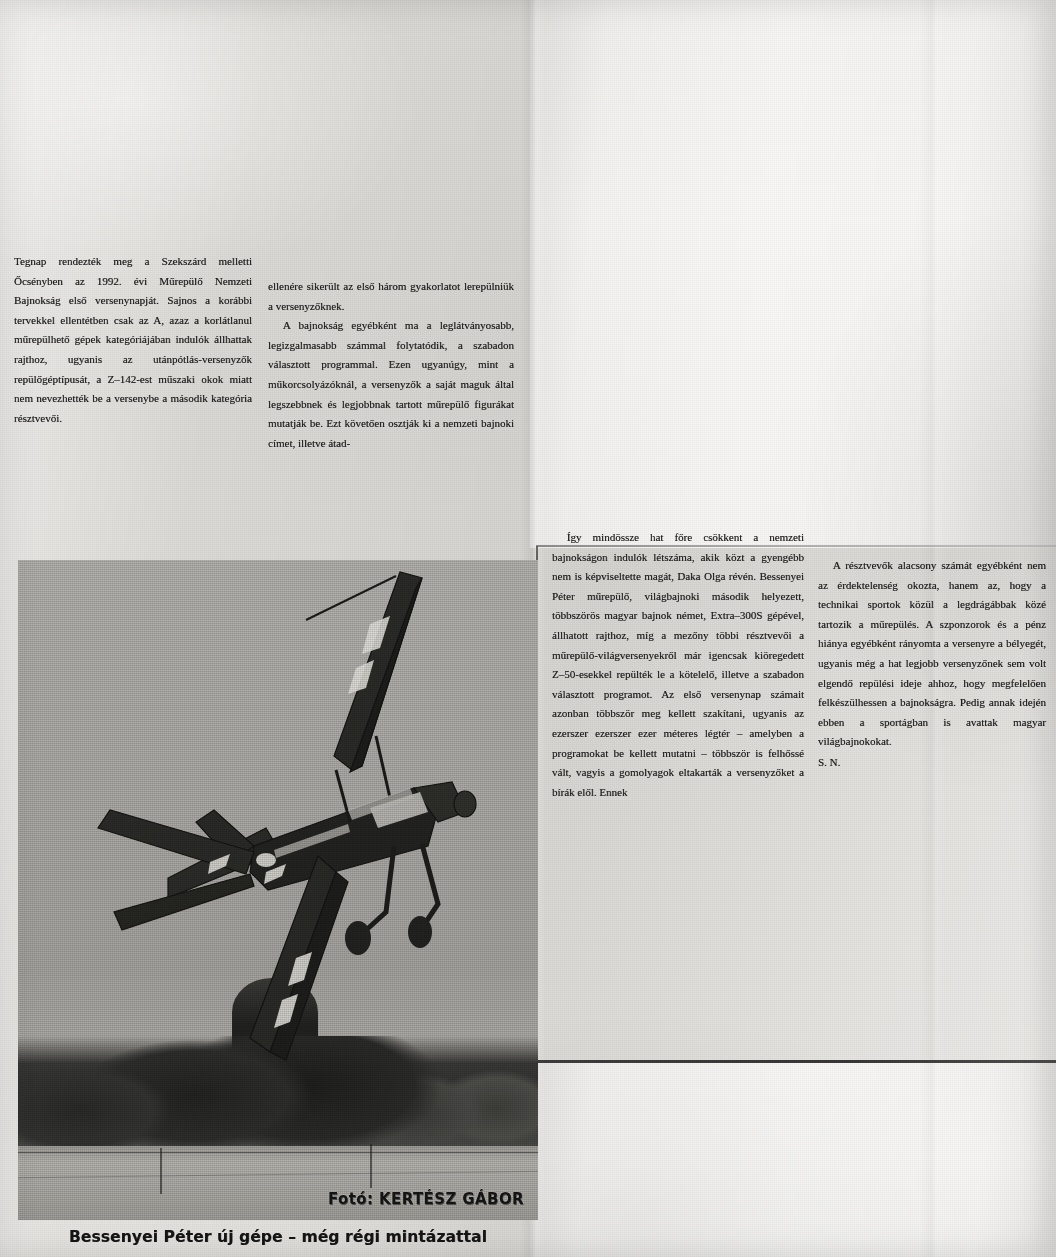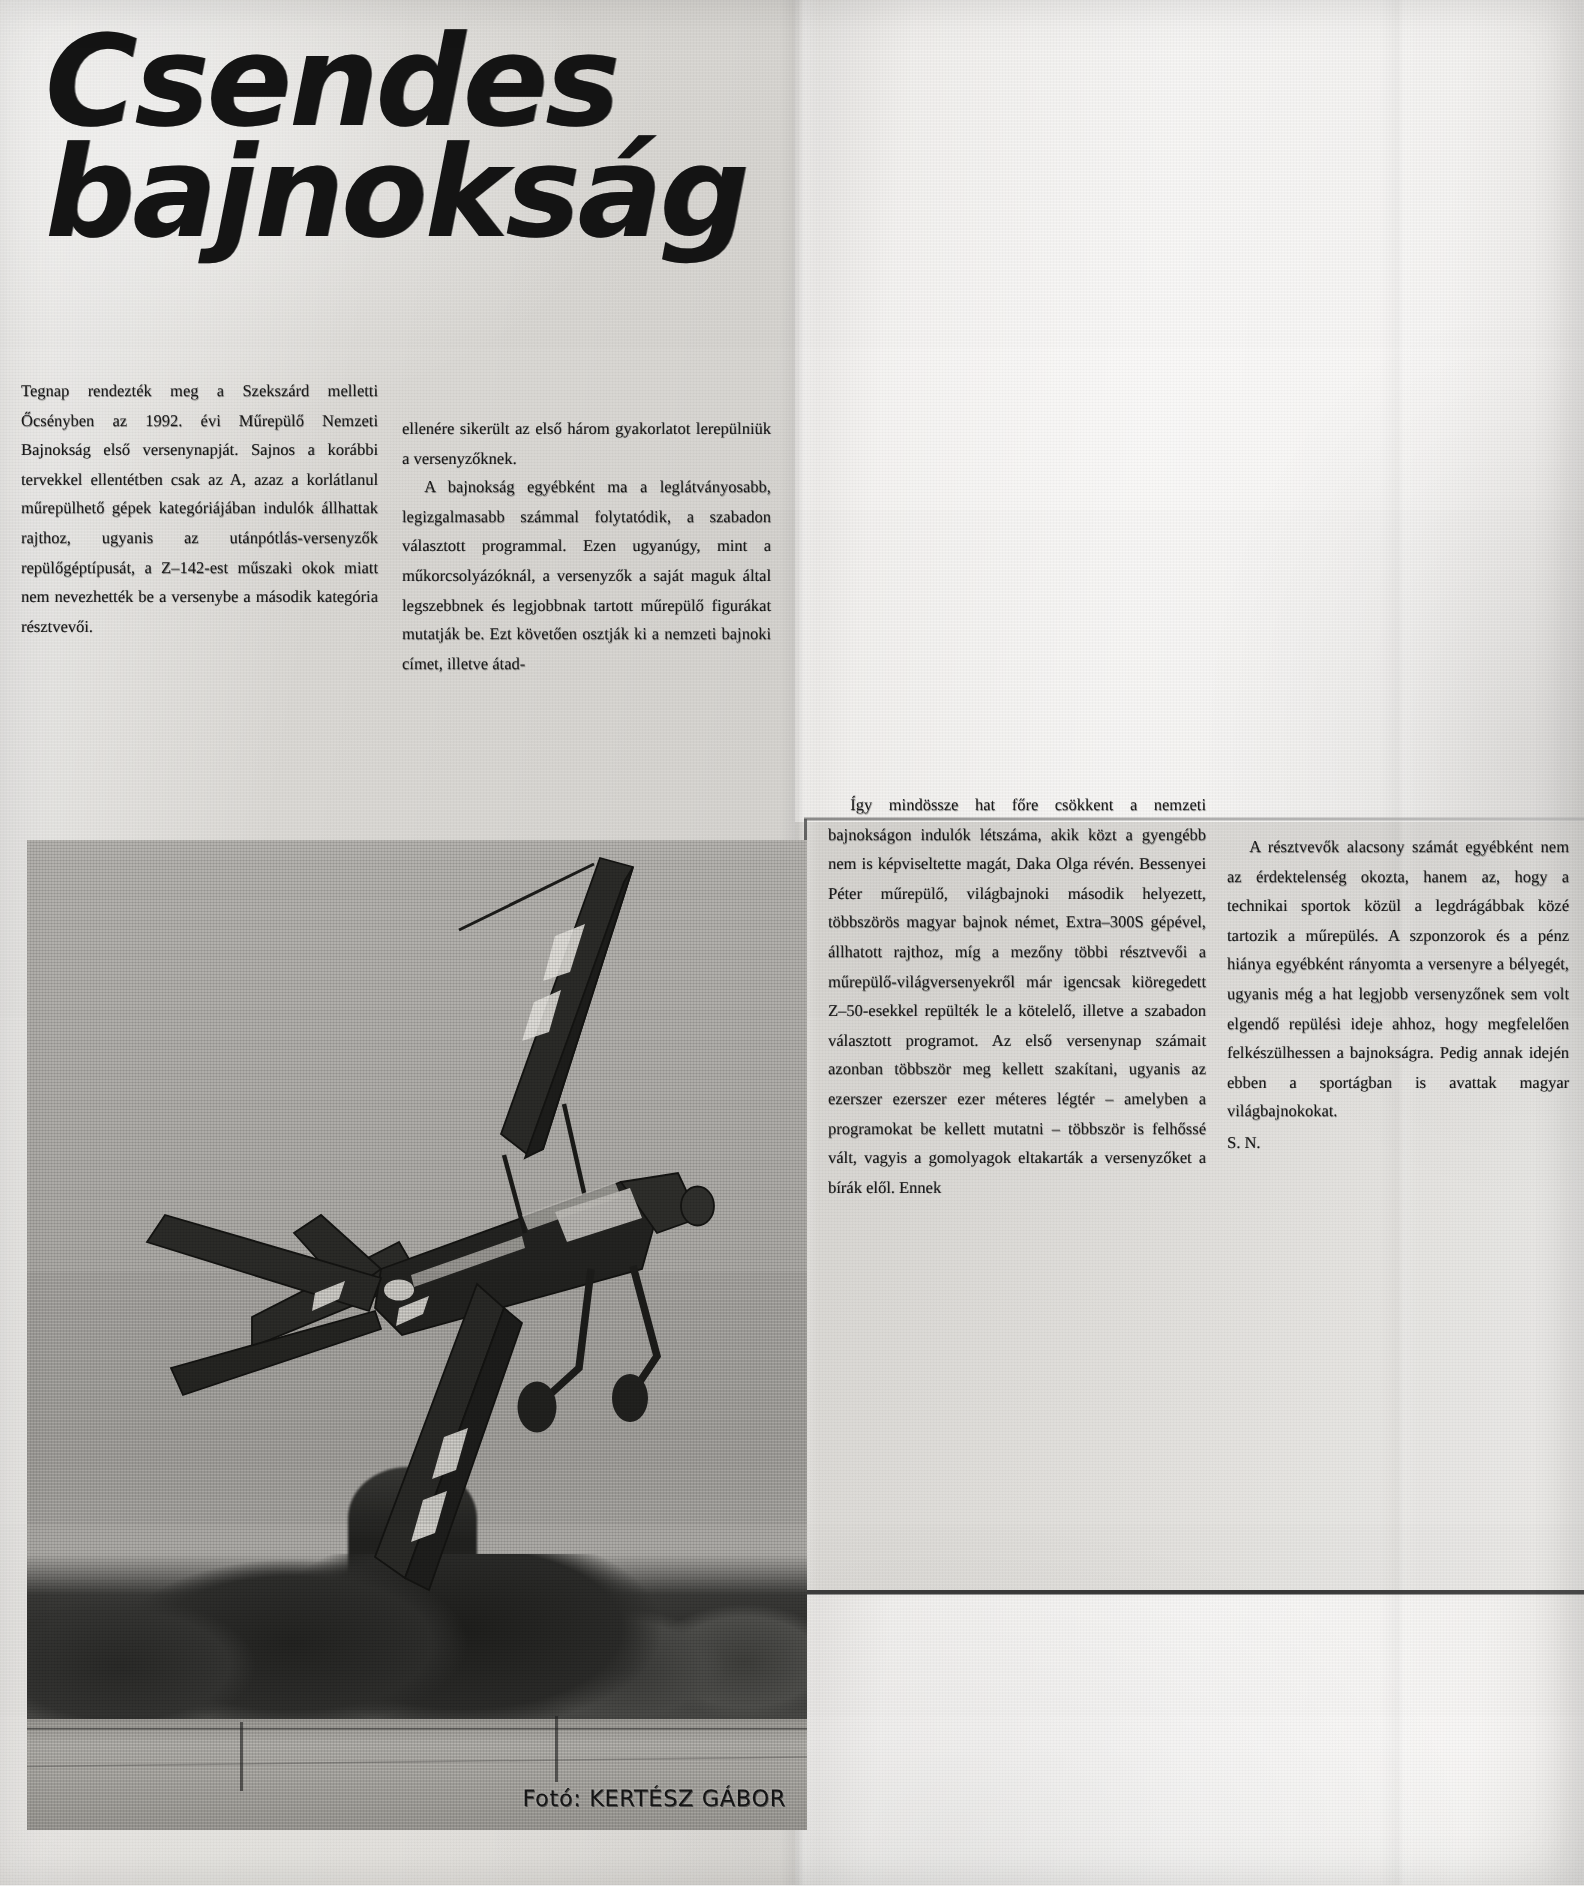--- a/index.html
+++ b/index.html
@@ -163,21 +163,21 @@
   }
 
   .plane{
     position:absolute;left:0;top:0;width:520px;height:660px;
     pointer-events:none;
   }
 
   .photo-credit{
     position:absolute;right:14px;bottom:12px;
     font-family:"DejaVu Sans", sans-serif;
-    font-weight:normal;
+    font-weight:bold;
     font-size:15px;
     letter-spacing:0.4px;
     color:#141414;
     text-shadow:0 0 2px rgba(255,255,255,0.35), 0.5px 0.5px 0 rgba(0,0,0,.6);
     white-space:nowrap;
   }
 
   .photo-caption{
     position:absolute;left:18px;top:1228px;width:520px;
     text-align:center;
@@ -206,24 +206,20 @@
 
   <div class="ghost" style="left:548px;top:34px;font-size:21px;">&nbsp;&nbsp;&nbsp;&nbsp;&nbsp;&nbsp;&nbsp;</div>
   <div class="ghost" style="left:560px;top:175px;font-size:19px;">&nbsp;&nbsp;&nbsp;&nbsp;&nbsp;</div>
 
   <div class="fold" style="left:520px;"></div>
   <div class="fold" style="left:920px;opacity:.55;"></div>
 
   <div class="grain"></div>
   <div class="blotch"></div>
 
-  <div class="headline">
-    <span class="l1">Csendes</span>
-    <span class="l2">bajnokság</span>
-  </div>
 
   <div class="col" id="col-1">
     <p>Tegnap rendezték meg a Szekszárd melletti Őcsényben az 1992. évi Műrepülő Nemzeti Bajnokság első versenynapját. Sajnos a korábbi tervekkel ellentétben csak az A, azaz a korlátlanul műrepülhető gépek kategóriájában indulók állhattak rajthoz, ugyanis az utánpótlás-versenyzők repülőgéptípusát, a Z–142-est műszaki okok miatt nem nevezhették be a versenybe a második kategória résztvevői.</p>
   </div>
 
   <div class="col" id="col-2">
     <p>ellenére sikerült az első három gyakorlatot lerepülniük a versenyzőknek.</p>
     <p class="ind">A bajnokság egyébként ma a leglátványosabb, legizgalmasabb számmal folytatódik, a szabadon választott programmal. Ezen ugyanúgy, mint a műkorcsolyázóknál, a versenyzők a saját maguk által legszebbnek és legjobbnak tartott műrepülő figurákat mutatják be. Ezt követően osztják ki a nemzeti bajnoki címet, illetve átad-</p>
   </div>
 
@@ -300,15 +296,16 @@
         <polygon points="330,250 392,228 396,238 334,260"></polygon>
         <polygon points="256,290 330,264 332,272 258,298"></polygon>
       </g>
     </svg>
 
     <div class="halftone"></div>
 
     <div class="photo-credit">Fotó: KERTÉSZ GÁBOR</div>
   </div>
 
+  <div class="photo-caption">Bessenyei Péter új gépe – még régi mintázattal</div>
 
   <div class="edge-shade"></div>
 </div>
 
 </body></html>

